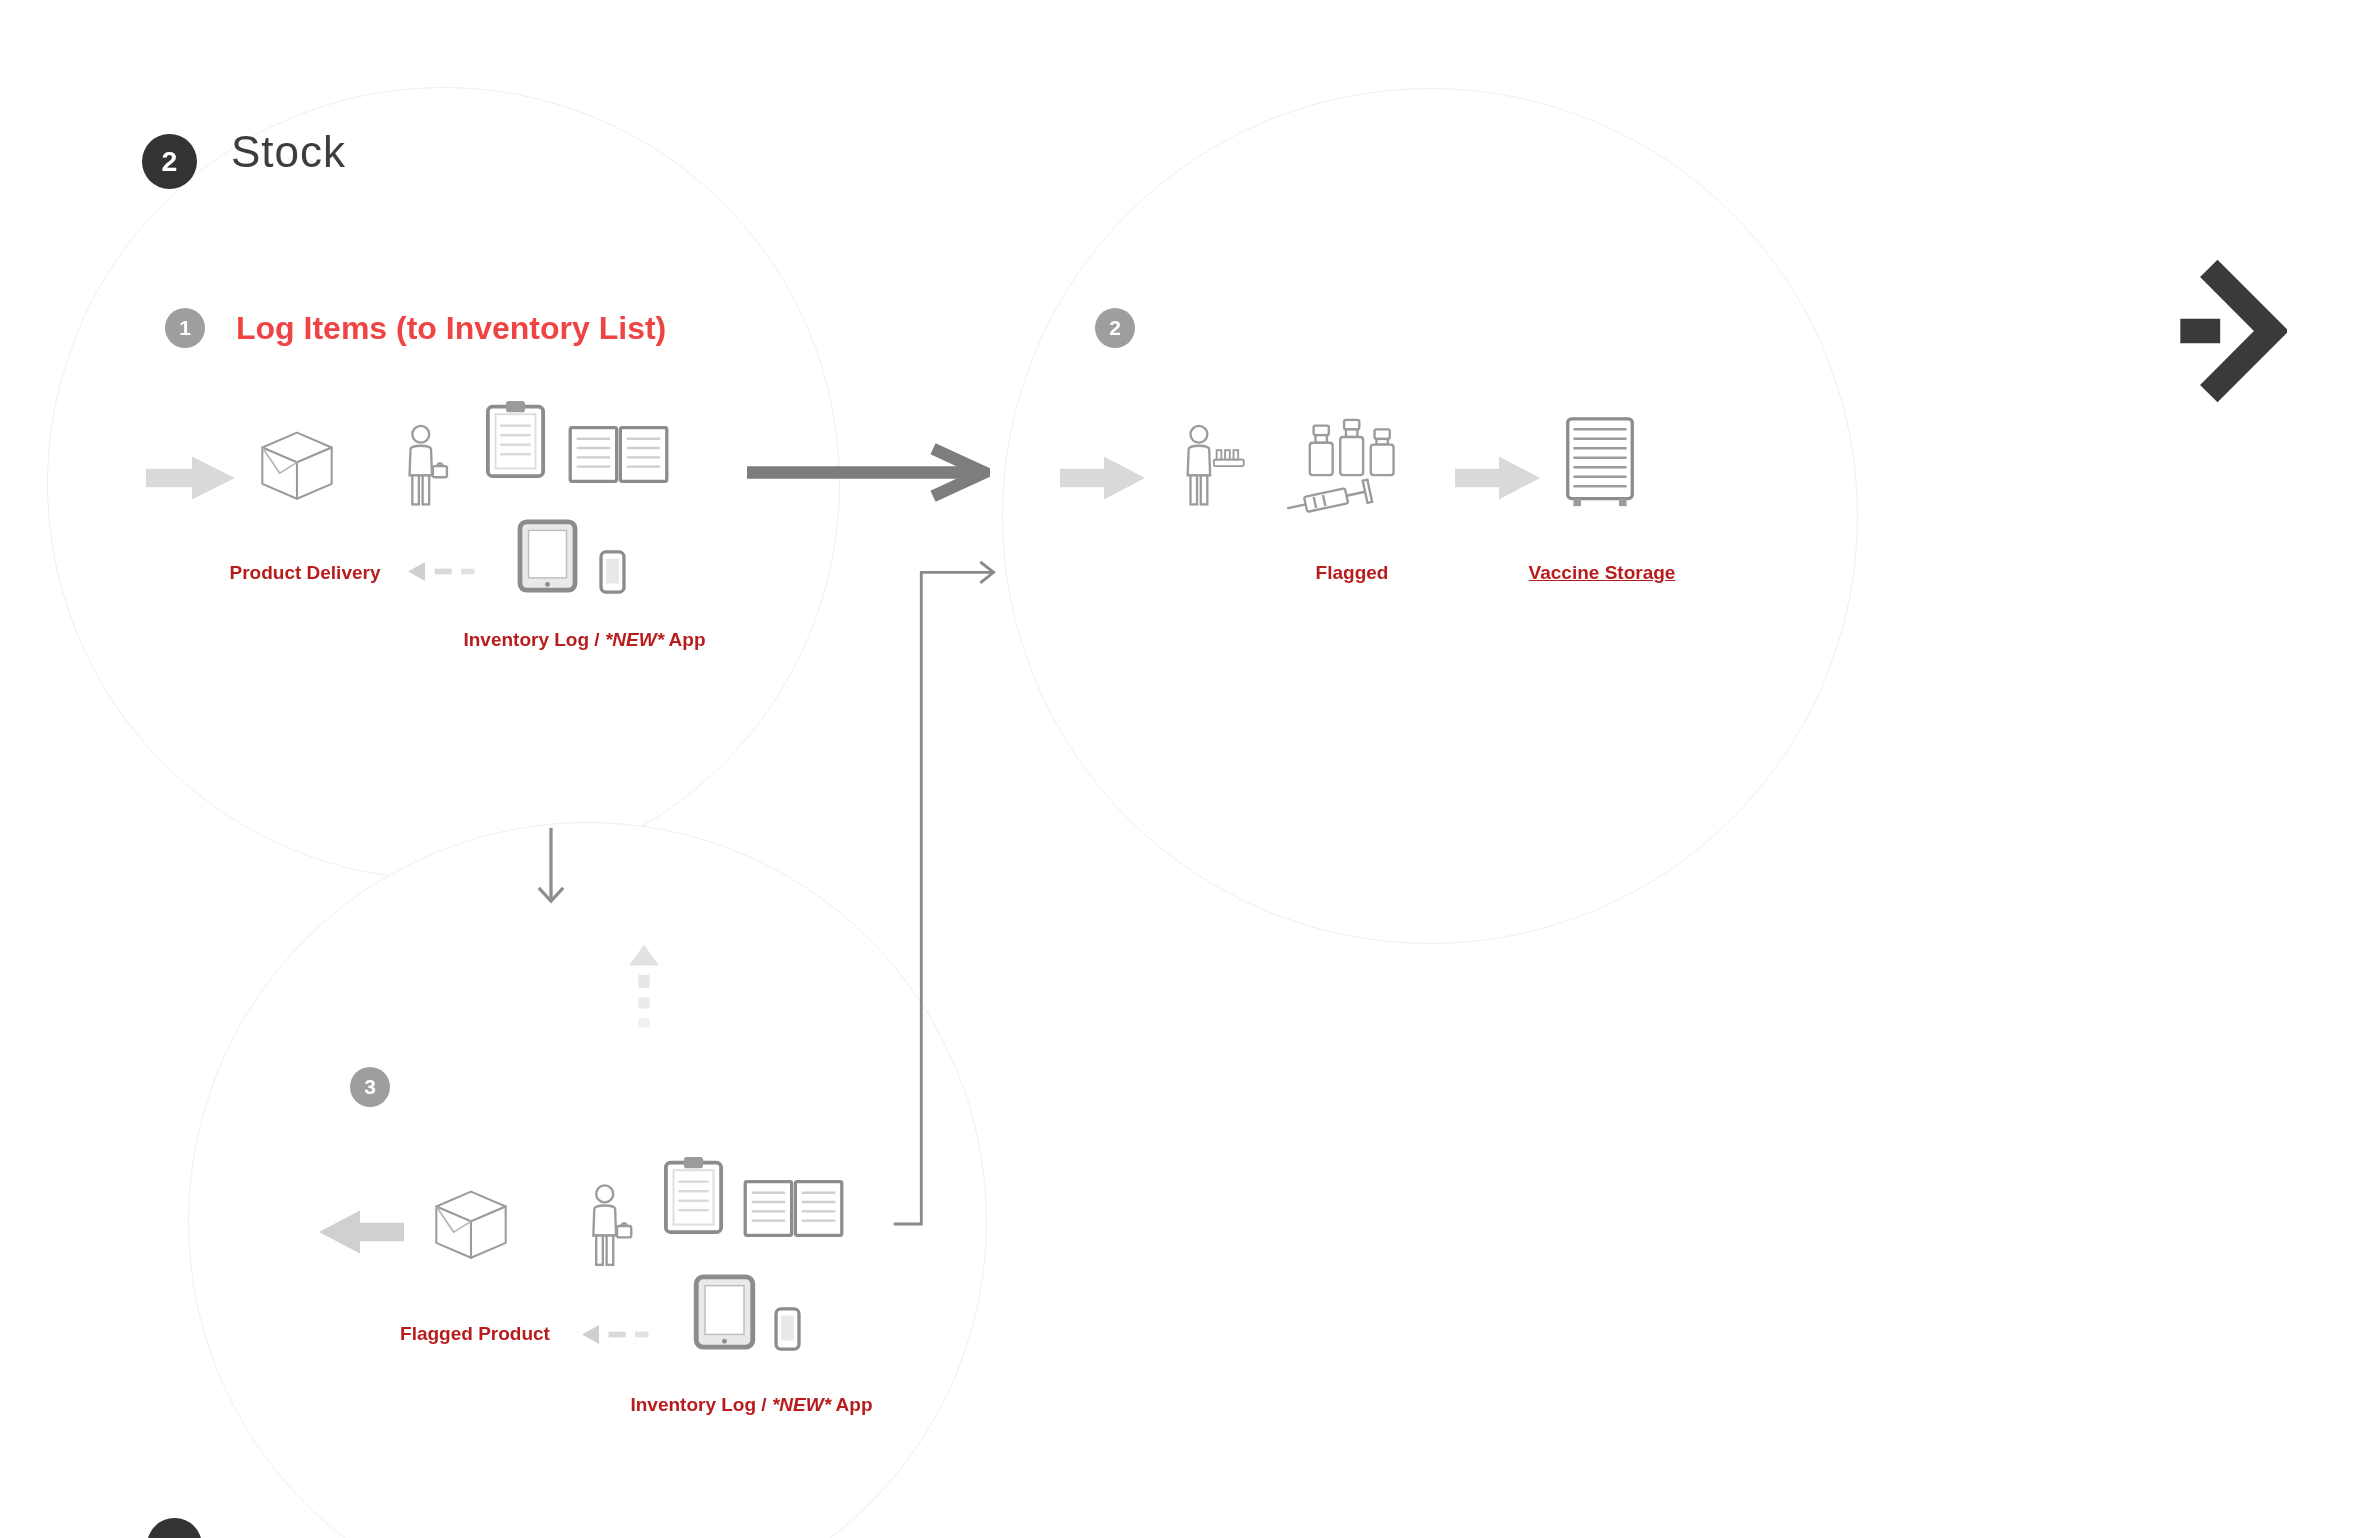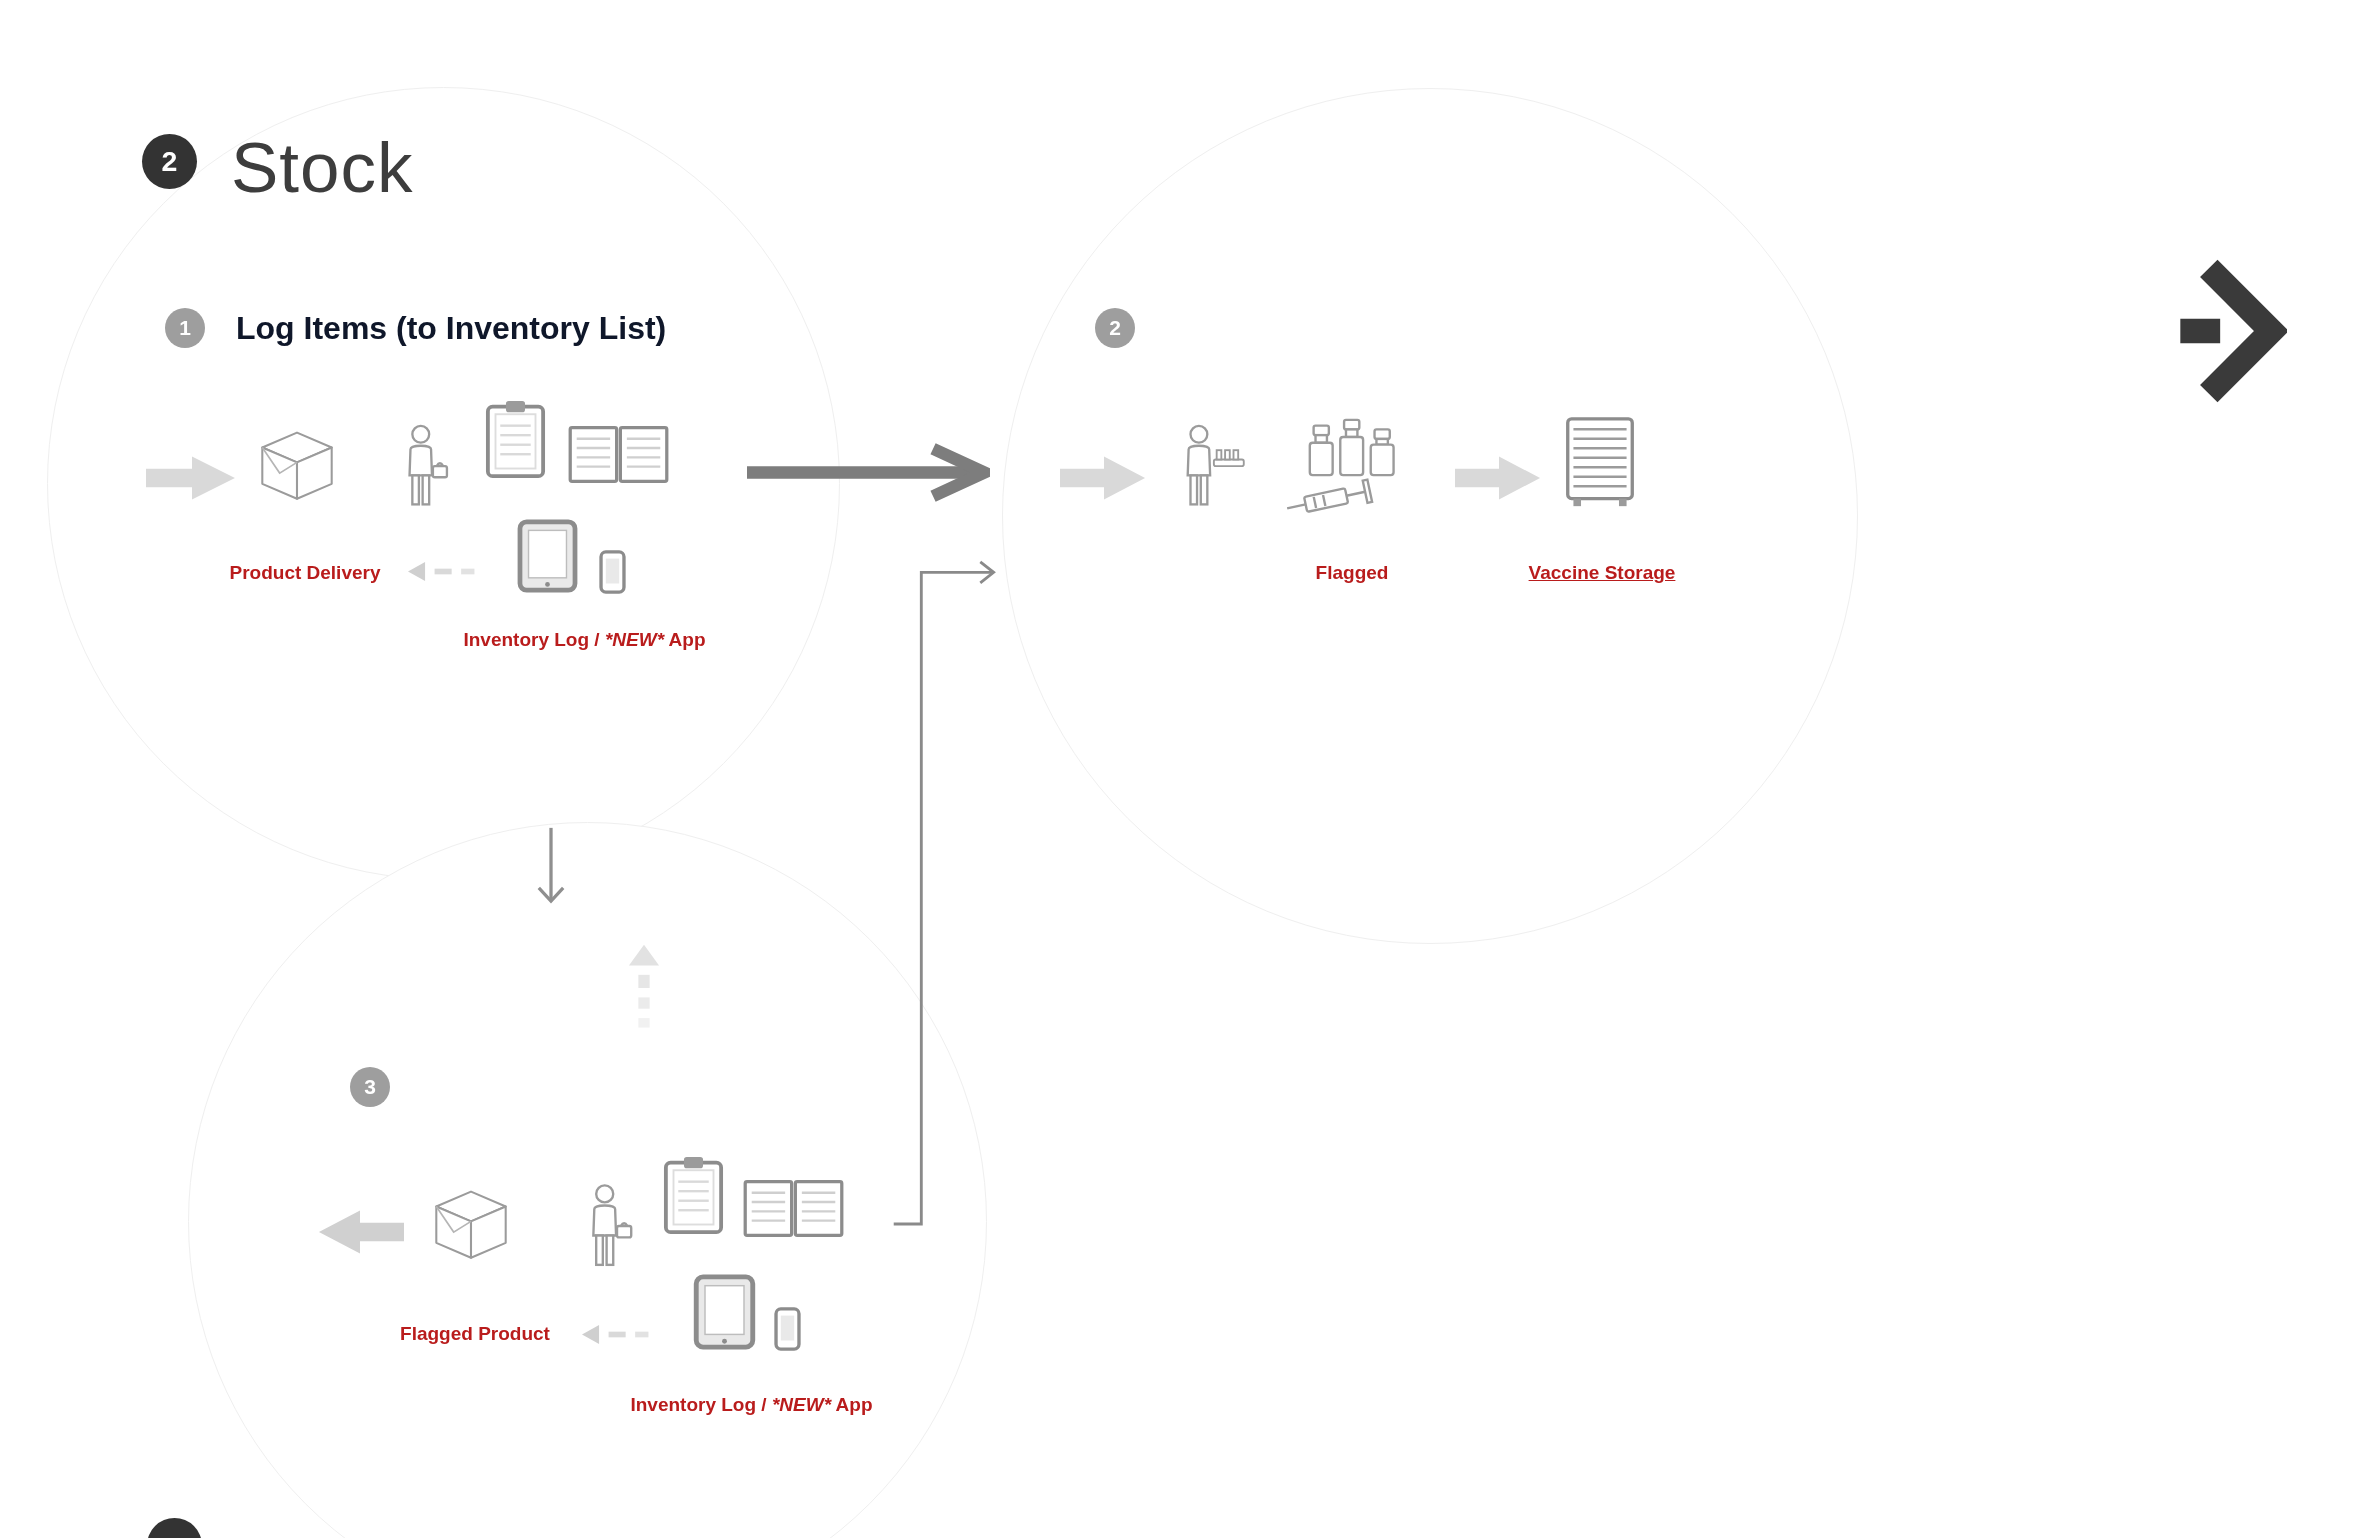--- a/index.html
+++ b/index.html
@@ -11,26 +11,26 @@
   }
   .abs { position:absolute; }
   .bubble {
     position:absolute; border:1.9px solid #efefef; border-radius:50%;
     background:#ffffff;
   }
   .phase-badge {
     width:55px; height:55px; border-radius:50%; background:#333333; color:#ffffff;
     font-size:28.5px; font-weight:700; display:flex; align-items:center; justify-content:center;
   }
-  .phase-title { font-size:71px; font-weight:400; color:#3d3d3d; letter-spacing:1px; white-space:nowrap; }
+  .phase-title { font-size:44px; font-weight:400; color:#3d3d3d; letter-spacing:1px; white-space:nowrap; }
   .step-badge {
     width:40px; height:40px; border-radius:50%; background:#9e9e9e; color:#ffffff;
     font-size:21px; font-weight:700; display:flex; align-items:center; justify-content:center;
   }
-  .section-title { font-size:32px; font-weight:700; color:#0f172a; white-space:nowrap; line-height:42px; }
+  .section-title { font-size:32px; font-weight:700; color:#ef4444; white-space:nowrap; line-height:42px; }
   .section-title.regular { font-weight:400; font-size:33px; }
   .caption { font-size:19px; font-weight:700; color:#b91c1c; text-align:center; white-space:nowrap; line-height:27px; }
   .caption .it { font-style:italic; }
   .icon svg, .arrow svg { width:100%; height:100%; display:block; }
   .light-arrow { color:#d9d9d9; }
 </style>
 </head>
 <body>
 
 <div class="canvas">

